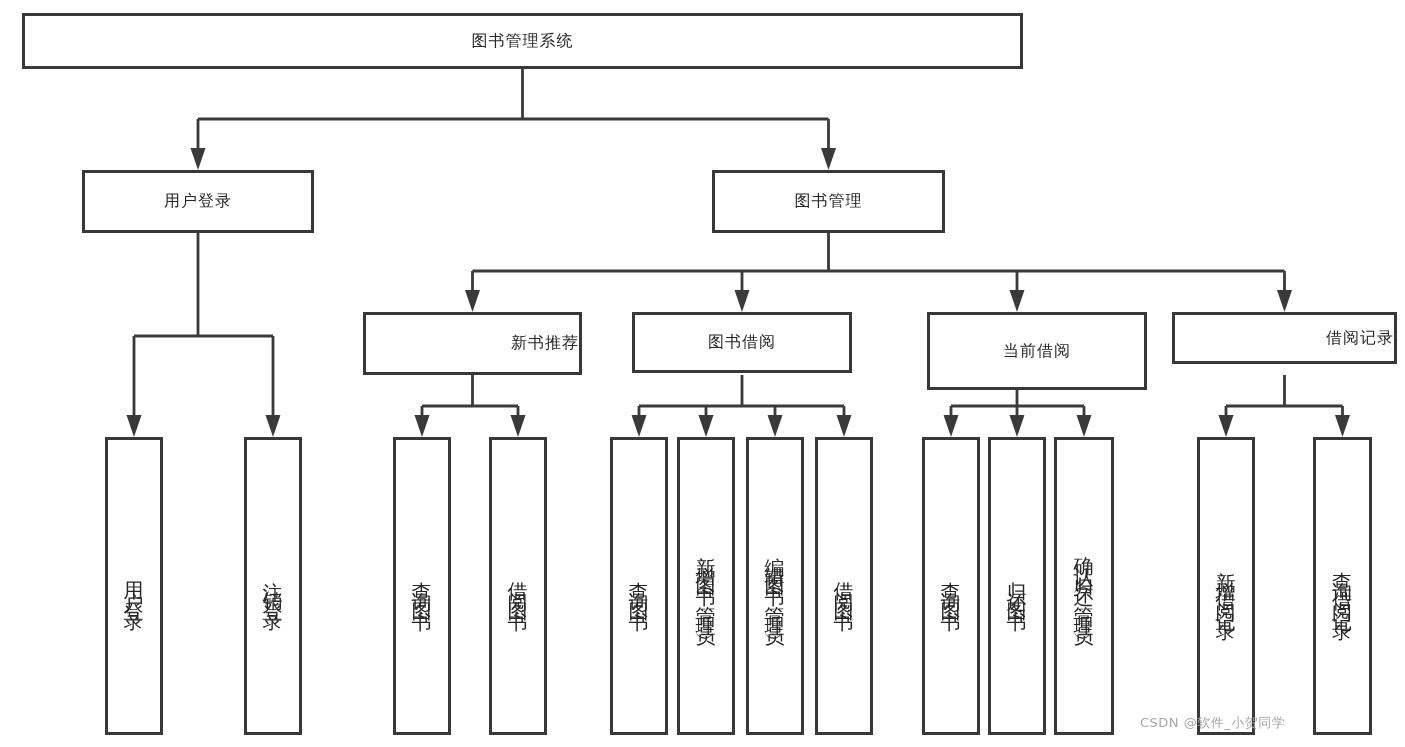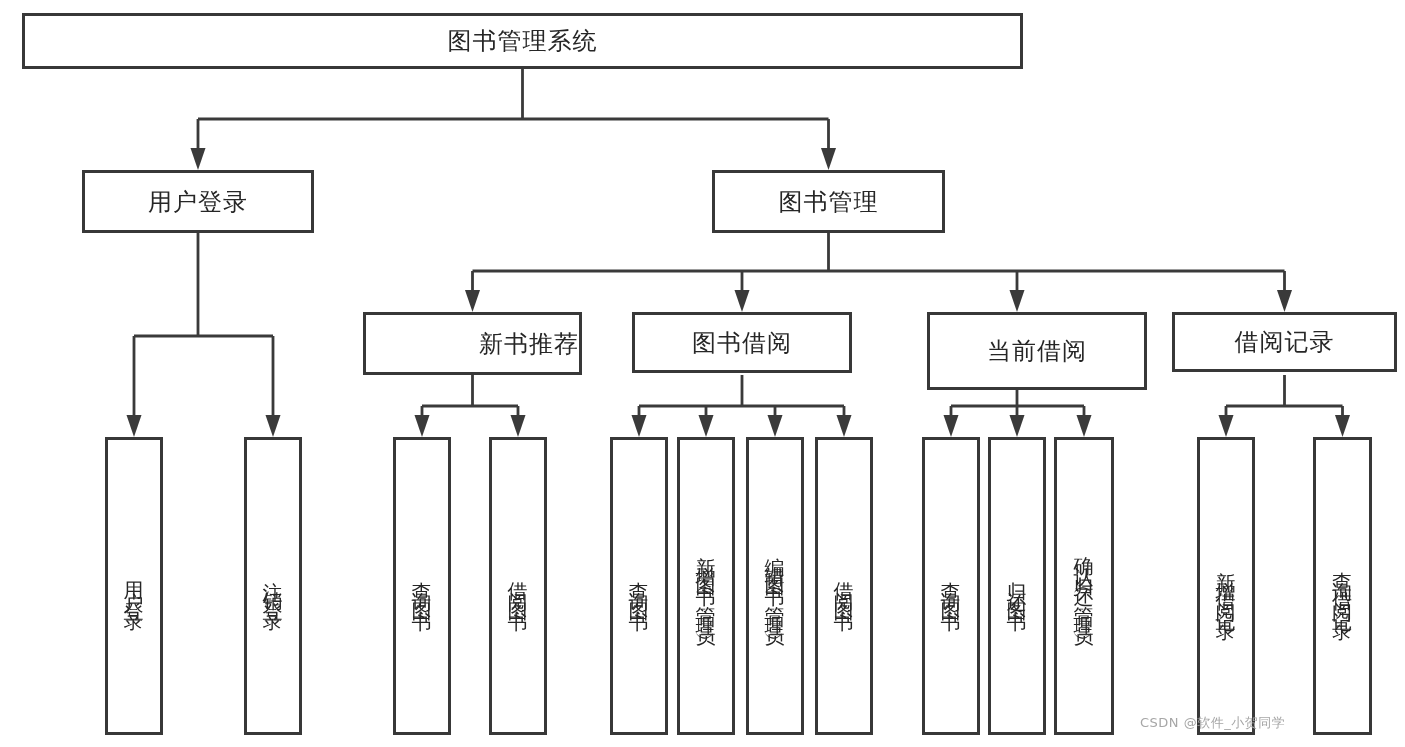--- a/index.html
+++ b/index.html
@@ -16,21 +16,21 @@
   .box {
     position: absolute;
     background: #ffffff;
     border: 3px solid #383838;
     display: flex;
     align-items: center;
     justify-content: center;
     color: #262626;
   }
   .box.h .label {
-    font-size: 24px;
+    font-size: 16px;
     letter-spacing: 1px;
     white-space: nowrap;
   }
   .box.v .label {
     writing-mode: vertical-rl;
     text-orientation: mixed;
     font-size: 20px;
     letter-spacing: 10px;
     line-height: 1.1;
   }
@@ -84,21 +84,21 @@
     </div>
     <div class="box h" style="left: 363px; top: 312px; width: 219px; height: 63px; border-color: rgb(56, 56, 56); color: rgb(38, 38, 38); justify-content: flex-end;">
       <span class="label">新书推荐</span>
     </div>
     <div class="box h" style="left: 632px; top: 312px; width: 220px; height: 61px; border-color: rgb(56, 56, 56); color: rgb(38, 38, 38);">
       <span class="label">图书借阅</span>
     </div>
     <div class="box h" style="left: 907px; top: 312px; width: 220px; height: 78px; border-color: rgb(56, 56, 56); color: rgb(38, 38, 38); margin-left: 20px;">
       <span class="label">当前借阅</span>
     </div>
-    <div class="box h" style="left: 1172px; top: 312px; width: 225px; height: 60px; border-color: rgb(56, 56, 56); color: rgb(38, 38, 38);">
+    <div class="box h" style="left: 1172px; top: 312px; width: 225px; height: 52px; border-color: rgb(56, 56, 56); color: rgb(38, 38, 38); justify-content: flex-end;">
       <span class="label">借阅记录</span>
     </div>
     <div class="box v" style="left: 105px; top: 437px; width: 58px; height: 298px; border-color: rgb(56, 56, 56); color: rgb(38, 38, 38);">
       <span class="label">用户登录</span>
     </div>
     <div class="box v" style="left: 244px; top: 437px; width: 58px; height: 298px; border-color: rgb(56, 56, 56); color: rgb(38, 38, 38);">
       <span class="label">注销登录</span>
     </div>
     <div class="box v" style="left: 393px; top: 437px; width: 58px; height: 298px; border-color: rgb(56, 56, 56); color: rgb(38, 38, 38);">
       <span class="label">查询图书</span>

